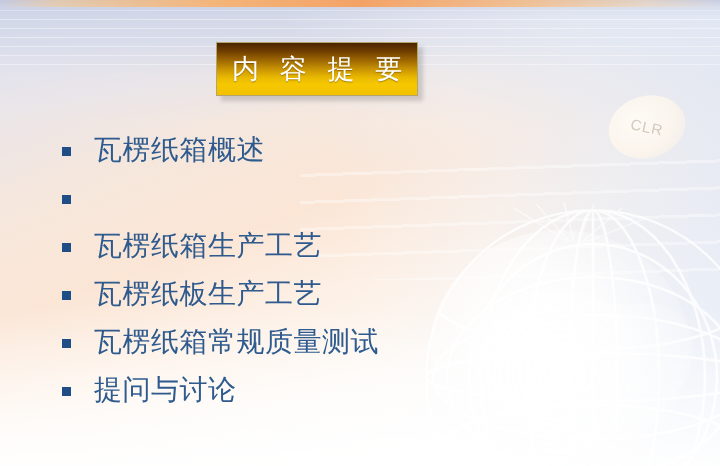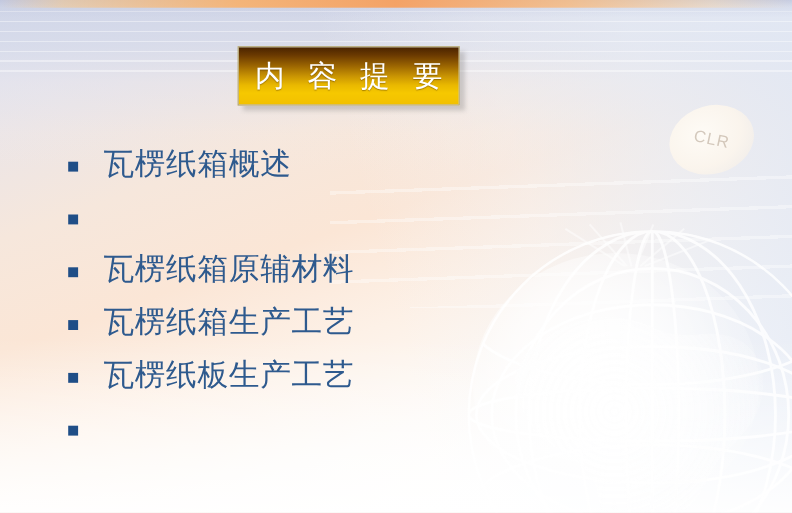--- a/index.html
+++ b/index.html
@@ -304,28 +304,29 @@
   <ul class="bullet-list">
     <li class="bullet-item">
       <span class="bullet-marker"></span>
       <span class="bullet-label">瓦楞纸箱概述</span>
     </li>
     <li class="bullet-item">
       <span class="bullet-marker"></span>
     </li>
     <li class="bullet-item">
       <span class="bullet-marker"></span>
-      <span class="bullet-label">瓦楞纸箱原辅材料</span>
-    </li>
-    <li class="bullet-item">
-      <span class="bullet-marker"></span>
       <span class="bullet-label">瓦楞纸箱生产工艺</span>
     </li>
     <li class="bullet-item">
       <span class="bullet-marker"></span>
       <span class="bullet-label">瓦楞纸板生产工艺</span>
     </li>
     <li class="bullet-item">
       <span class="bullet-marker"></span>
+      <span class="bullet-label">瓦楞纸箱常规质量测试</span>
+    </li>
+    <li class="bullet-item">
+      <span class="bullet-marker"></span>
+      <span class="bullet-label">提问与讨论</span>
     </li>
   </ul>
 
 </div>
 
 </body></html>

